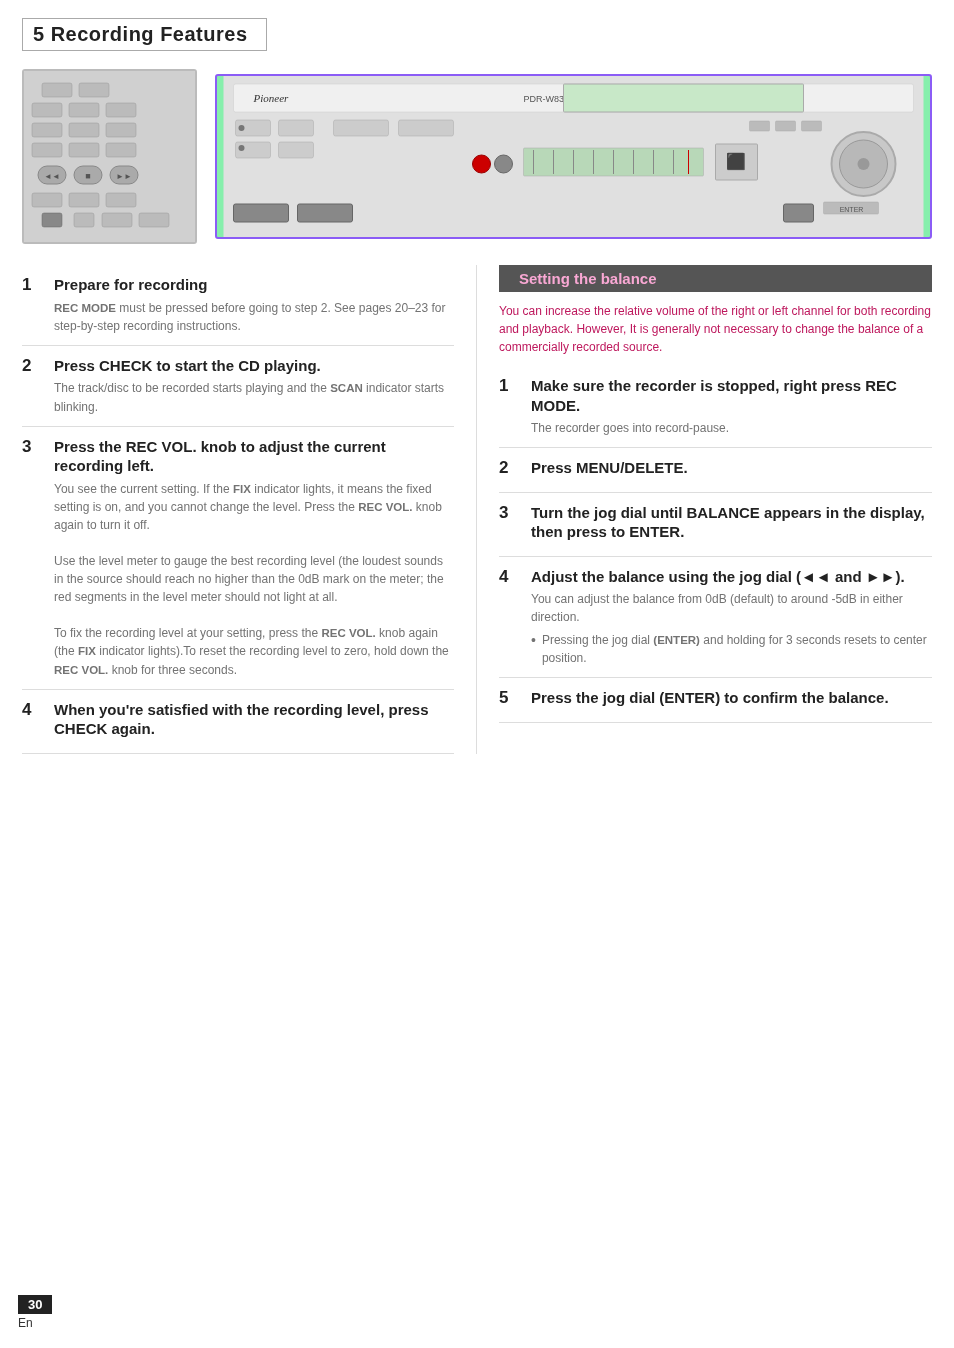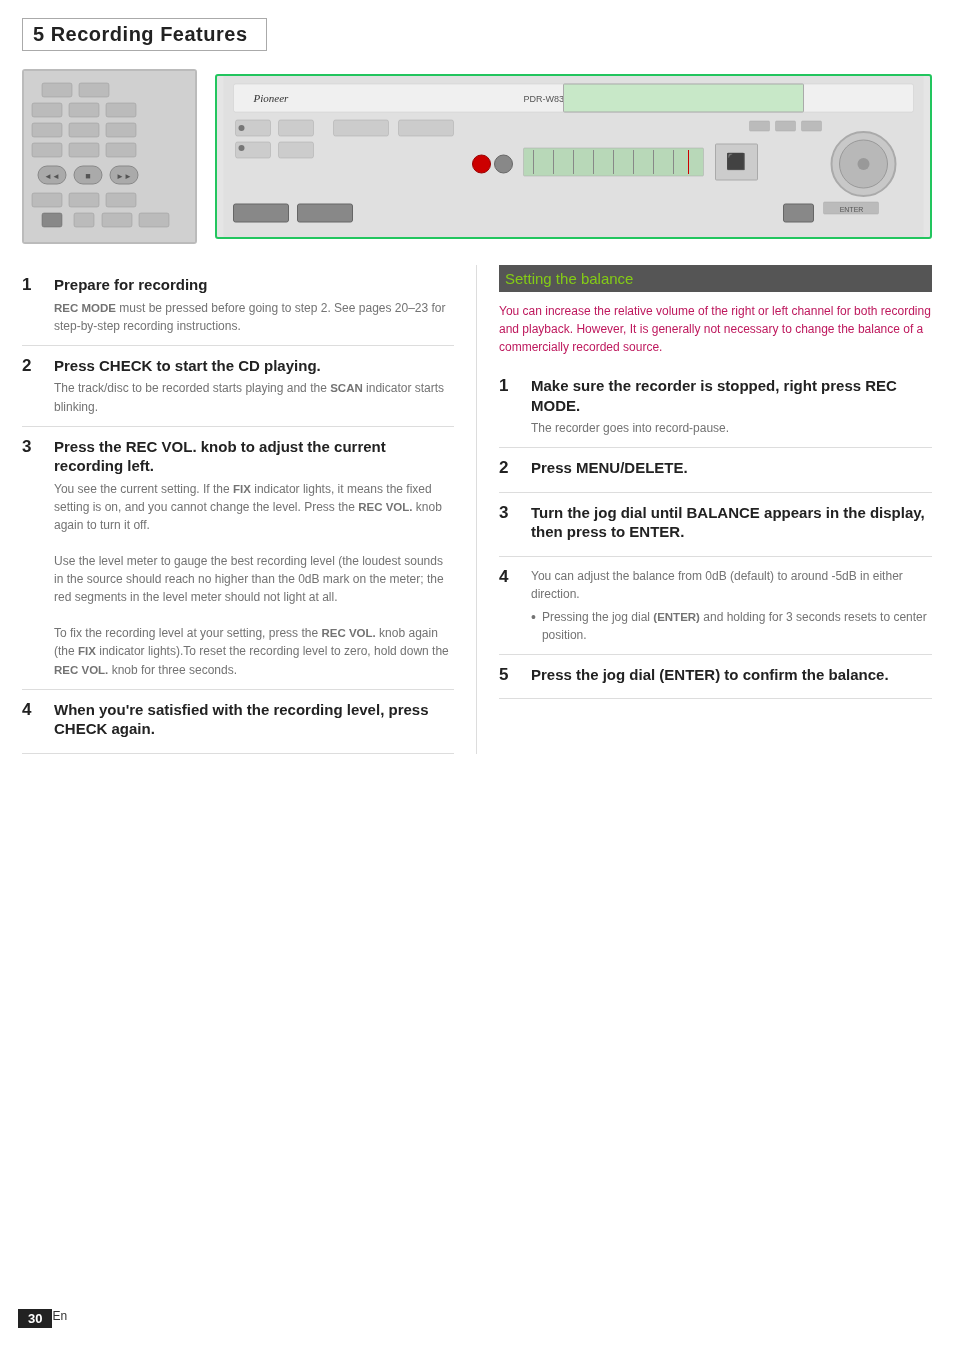--- a/index.html
+++ b/index.html
@@ -44,46 +44,46 @@
       border: 2px solid #bbb;
       background: #ddd;
       position: relative;
       margin-right: 18px;
       border-radius: 3px;
       overflow: hidden;
     }
     .device-right {
       flex: 1;
       height: 165px;
-      border: 2px solid #22c55e;
-      background: #e5e5e5;
+      border: 2px solid #8b5cf6;
+      background: #86efac;
       position: relative;
       border-radius: 3px;
       overflow: hidden;
     }
     .main-content {
       display: flex;
       gap: 0;
       width: 100%;
     }
     .left-column {
       width: 50%;
       padding-right: 22px;
       border-right: 1px solid #ddd;
     }
     .right-column {
       width: 50%;
       padding-left: 22px;
     }
     .section-header {
       background: #555;
-      color: #84cc16;
+      color: #f9a8d4;
       font-size: 15px;
-      font-weight: normal;
-      padding: 5px 6px;
+      font-weight: bold;
+      padding: 5px 20px;
       margin-bottom: 10px;
     }
     .step {
       display: flex;
       gap: 10px;
       padding: 10px 0;
       border-bottom: 1px solid #ddd;
     }
     .step:last-child {
       border-bottom: 1px solid #ddd;
@@ -128,21 +128,21 @@
       font-size: 12px;
       color: #be185d;
       line-height: 1.5;
       margin-bottom: 10px;
     }
     .page-footer {
       position: absolute;
       bottom: 18px;
       left: 18px;
       display: flex;
-      flex-direction: row;
+      flex-direction: column;
       align-items: flex-start;
     }
     .page-num-box {
       background: #222;
       color: #fff;
       font-size: 13px;
       font-weight: bold;
       padding: 2px 10px;
       margin-bottom: 2px;
     }
@@ -330,20 +330,21 @@
       <div class="step">
         <div class="step-number">3</div>
         <div class="step-content">
           <div class="step-title">Turn the jog dial until BALANCE appears in the display, then press to ENTER.</div>
         </div>
       </div>
 
       <div class="step">
         <div class="step-number">4</div>
         <div class="step-content">
+          <div class="step-title">Adjust the balance using the jog dial (◄◄ and ►►).</div>
           <div class="step-body">
             You can adjust the balance from 0dB (default) to around -5dB in either direction.
             <div class="bullet-item">
               <span>Pressing the jog dial <b>(ENTER)</b> and holding for 3 seconds resets to center position.</span>
             </div>
           </div>
         </div>
       </div>
 
       <div class="step">

